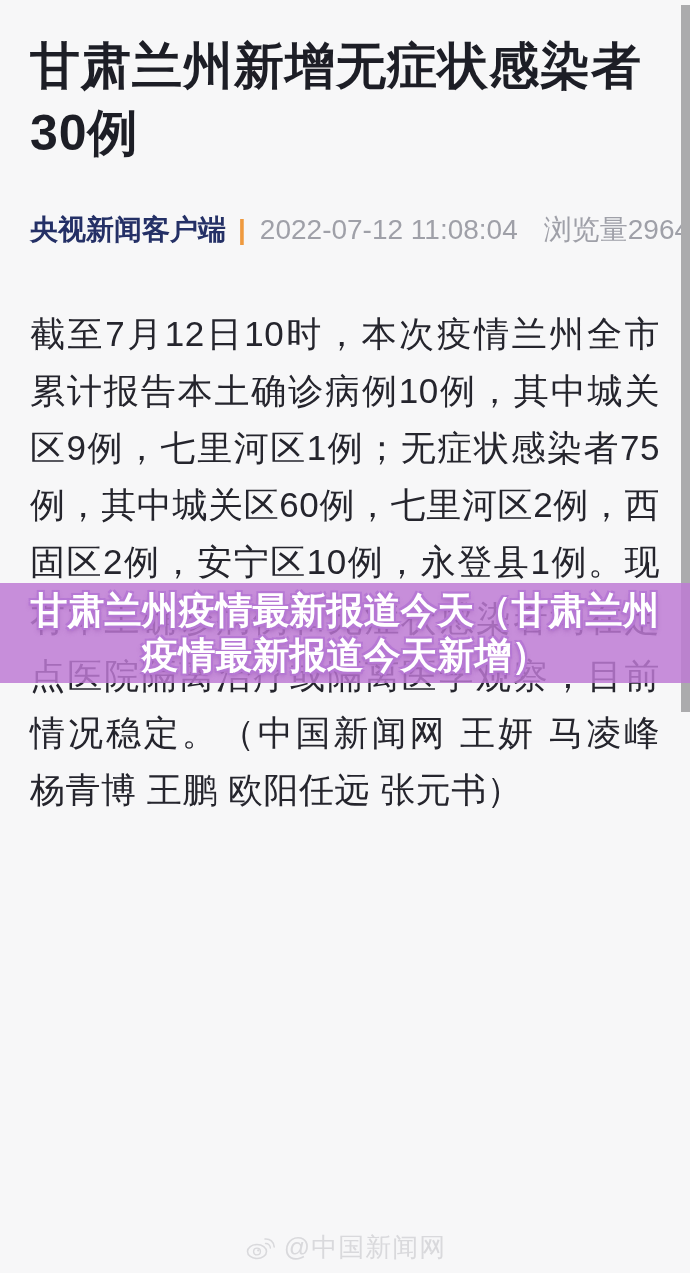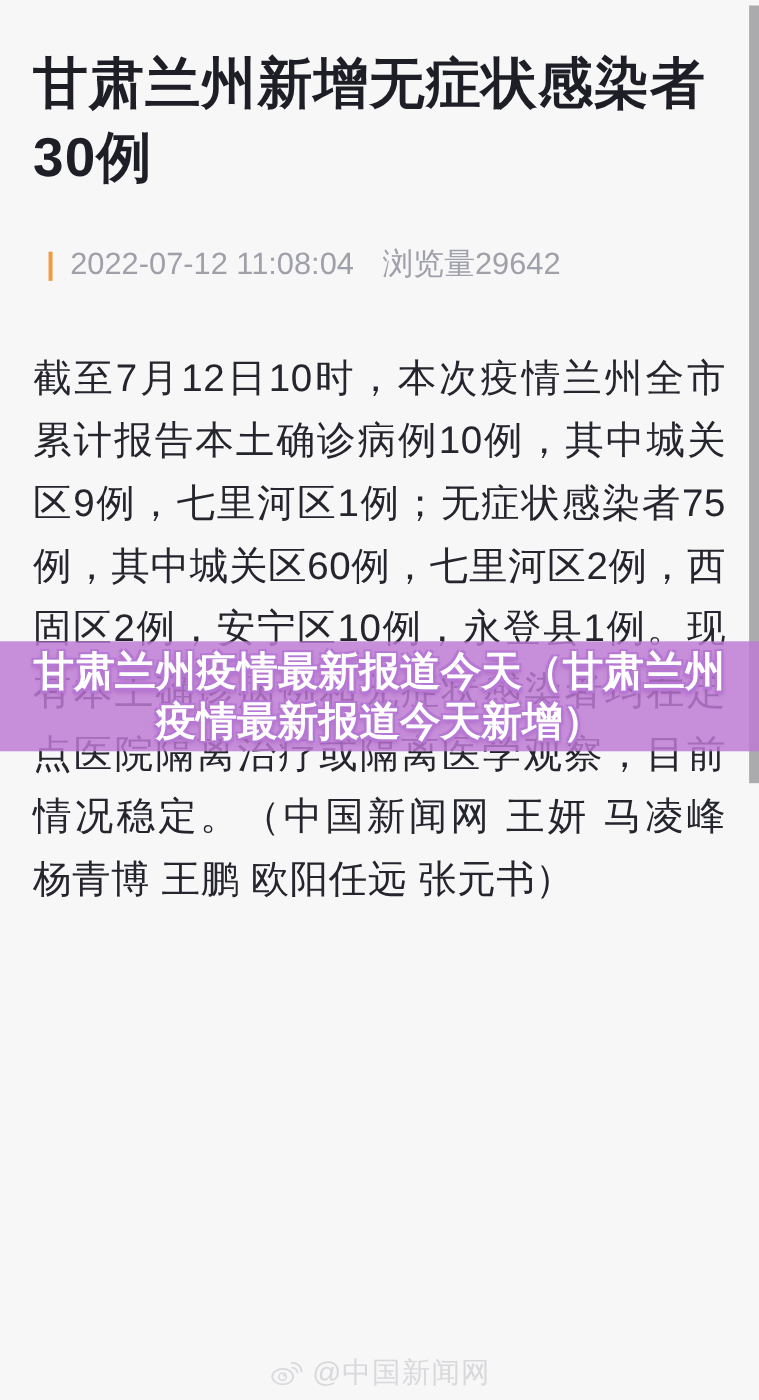--- a/index.html
+++ b/index.html
@@ -7,21 +7,21 @@
   body {
     position: relative;
     width: 690px;
     height: 1273px;
     background: #f7f7f8;
     overflow: hidden;
     font-family: "Liberation Sans", sans-serif;
   }
   .page-title {
     margin: 0 30px;
-    padding-top: 43px;
+    padding-top: 33px;
     font-size: 50px;
     line-height: 67px;
     font-weight: 700;
     color: #1d1e26;
     letter-spacing: 1px;
   }
   .meta-row {
     margin: 46px 30px 0;
     display: flex;
     align-items: center;
@@ -99,20 +99,21 @@
     letter-spacing: 1px;
   }
   .weibo-icon svg { display: block; }
 </style>
 </head>
 <body>
 
 <h1 class="page-title">甘肃兰州新增无症状感染者30例</h1>
 
 <div class="meta-row">
+  <span class="source-label">央视新闻客户端</span>
   <span class="meta-separator">|</span>
   <span class="article-datetime">2022-07-12 11:08:04</span>
   <span class="view-count">浏览量29642</span>
 </div>
 
 <div class="article-body">
   <p>截至7月12日10时，本次疫情兰州全市累计报告本土确诊病例10例，其中城关区9例，七里河区1例；无症状感染者75例，其中城关区60例，七里河区2例，西固区2例，安宁区10例，永登县1例。现有本土确诊病例和无症状感染者均在定点医院隔离治疗或隔离医学观察，目前情况稳定。（中国新闻网 王妍 马凌峰 杨青博 王鹏 欧阳任远 张元书）</p>
 </div>
 
 <div class="caption-overlay">

